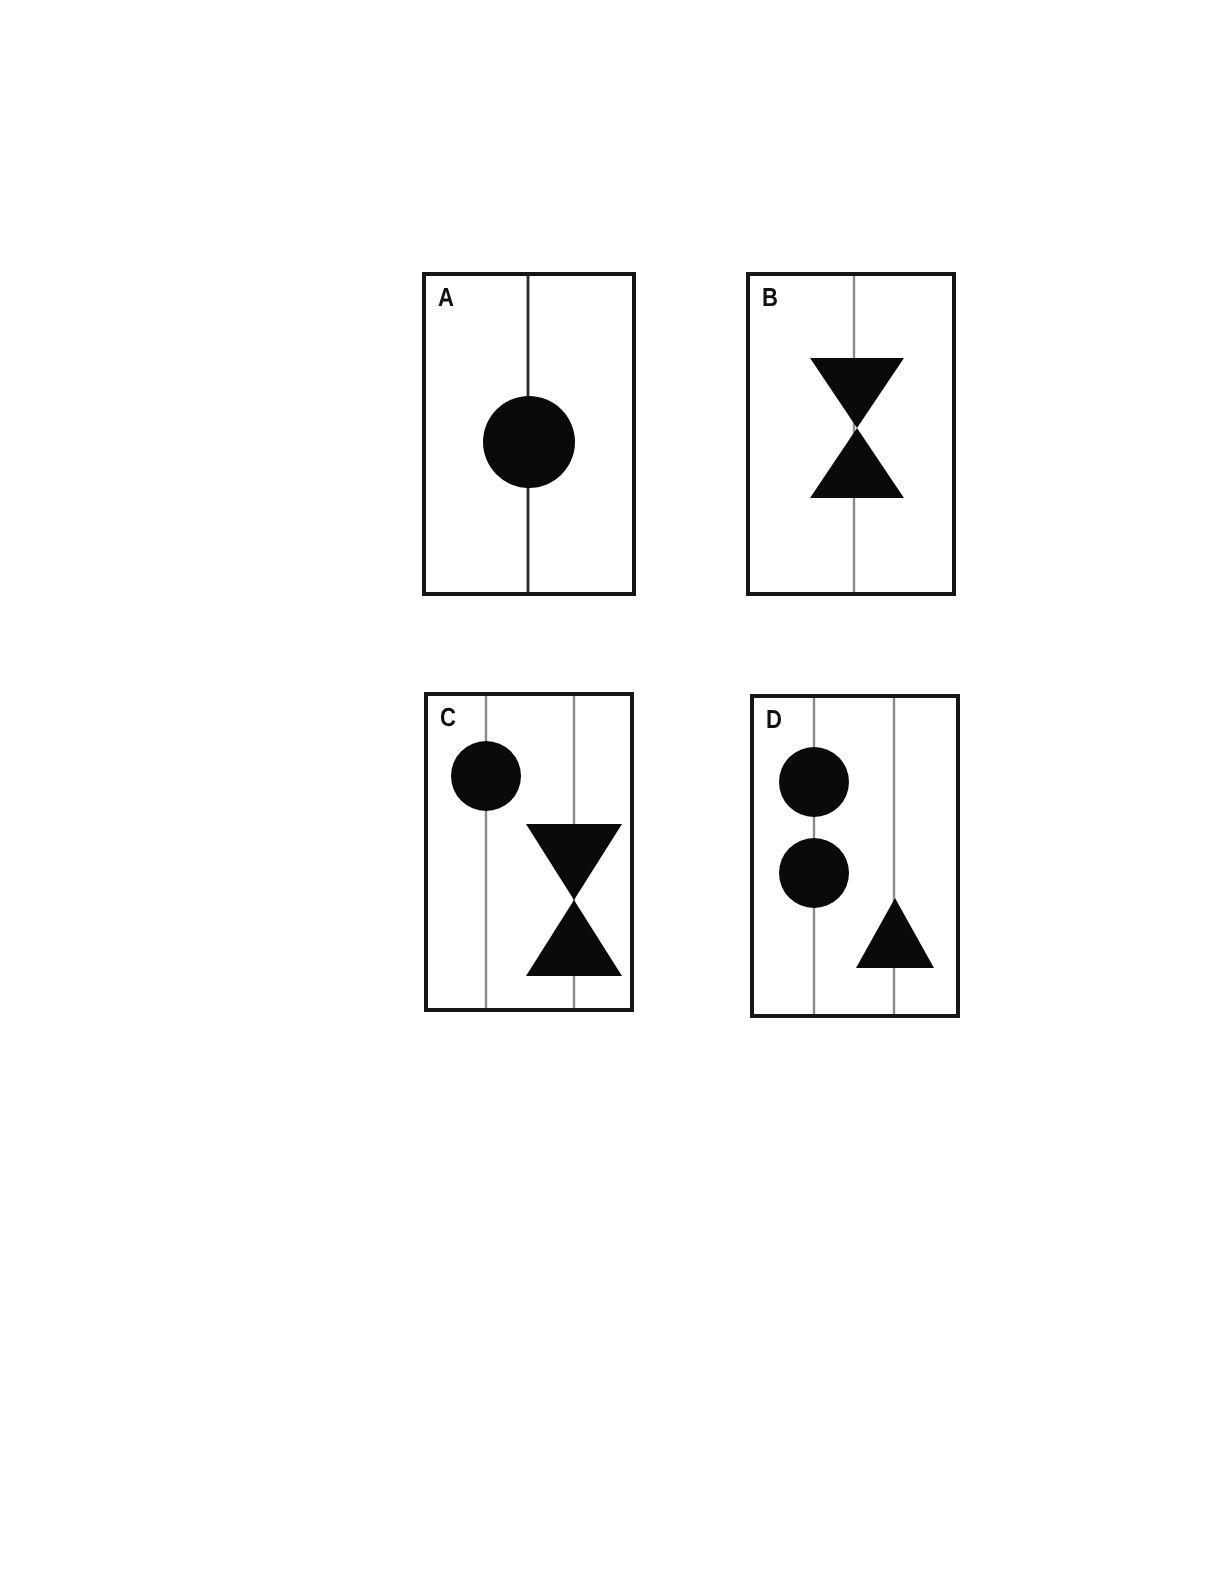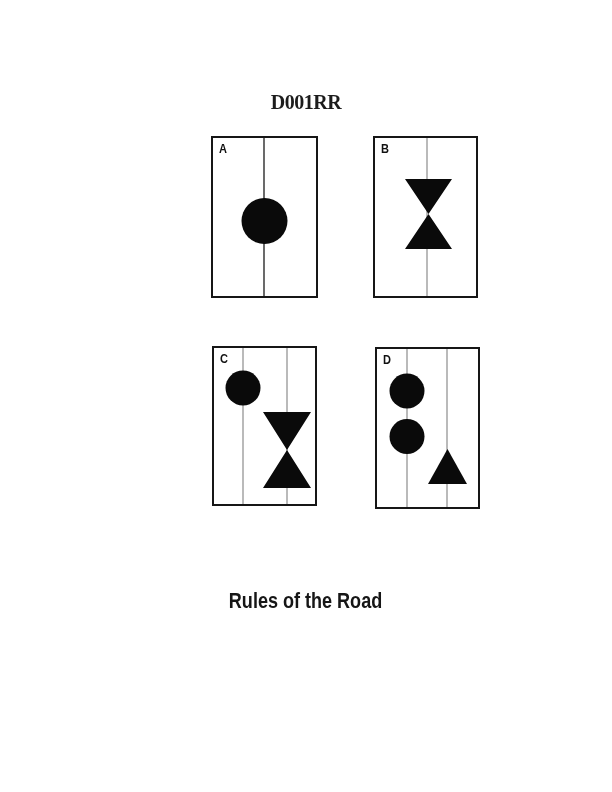--- a/index.html
+++ b/index.html
@@ -69,21 +69,20 @@
     transform: scaleX(0.82);
     transform-origin: center;
     white-space: nowrap;
   }
 </style>
 </head>
 <body>
 
 <div class="page" style="background: rgb(255, 255, 255);">
 
-  <h1 class="doc-title">D001RR</h1>
 
   <figure class="panel" style="left: 171px; top: 120px; width: 107px; height: 162px; border-color: rgb(22, 22, 22);">
     <svg class="panel-canvas" width="103" height="158" viewBox="0 0 103 158">
         <line x1="51" y1="0" x2="51" y2="158" stroke="#2b2b2b" stroke-width="1.4"></line>
         <circle cx="51.5" cy="83" r="23" fill="#0a0a0a"></circle>
       </svg>
     <span class="panel-label">A</span>
   </figure>
 
   <figure class="panel" style="left: 333px; top: 120px; width: 105px; height: 162px; border-color: rgb(22, 22, 22);">
@@ -108,17 +107,14 @@
     <svg class="panel-canvas" width="101" height="158" viewBox="0 0 101 158">
         <line x1="30" y1="0" x2="30" y2="158" stroke="#8c8c8c" stroke-width="1.2"></line>
         <line x1="70" y1="0" x2="70" y2="158" stroke="#8c8c8c" stroke-width="1.2"></line>
         <circle cx="30" cy="42" r="17.5" fill="#0a0a0a"></circle>
         <circle cx="30" cy="87.5" r="17.5" fill="#0a0a0a"></circle>
         <polygon points="70.5,100 90,135 51,135" fill="#0a0a0a"></polygon>
       </svg>
     <span class="panel-label">D</span>
   </figure>
 
-  <div class="caption">
-    <span class="caption-inner">Rules of the Road</span>
-  </div>
 
 </div>
 
 </body></html>

